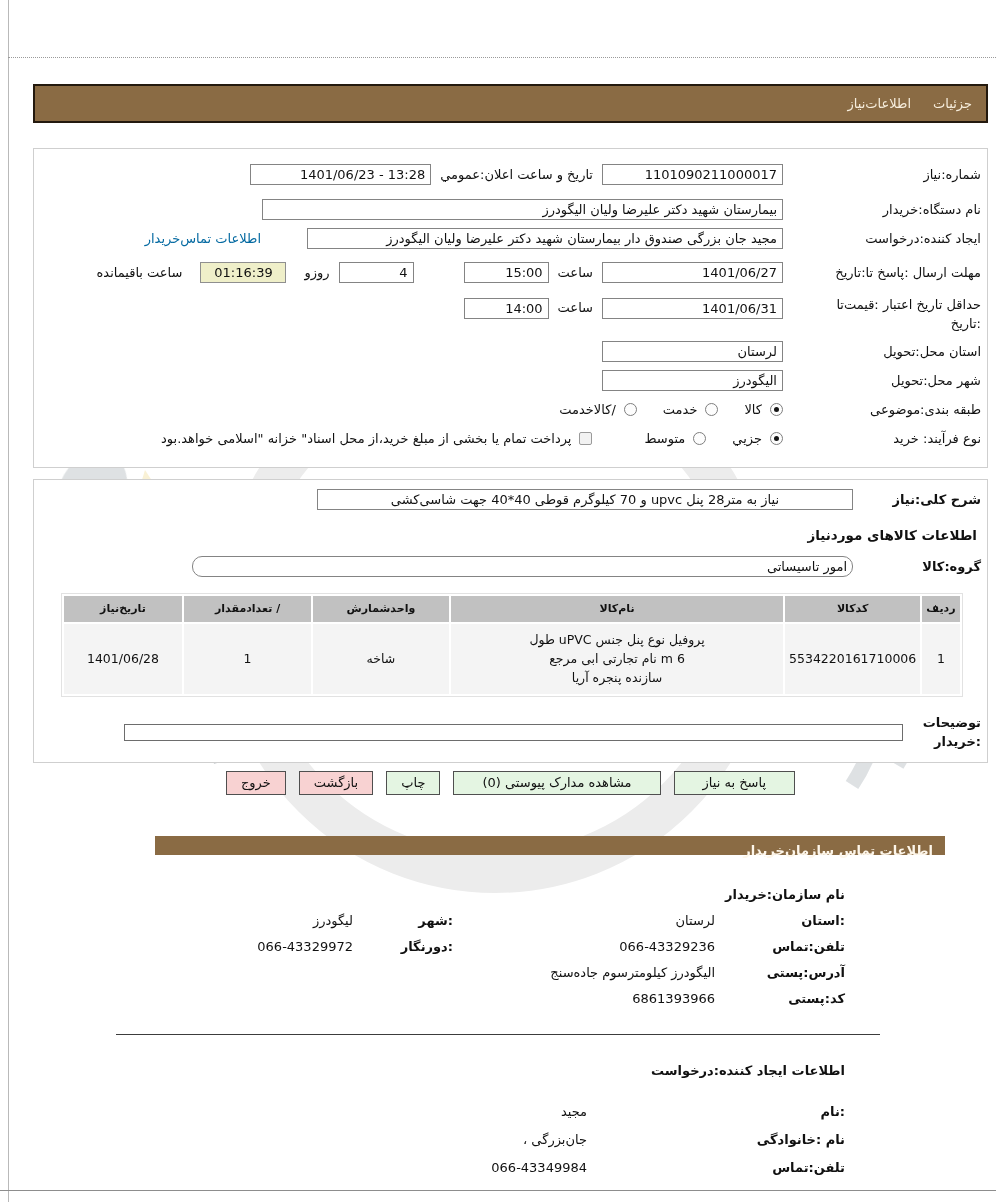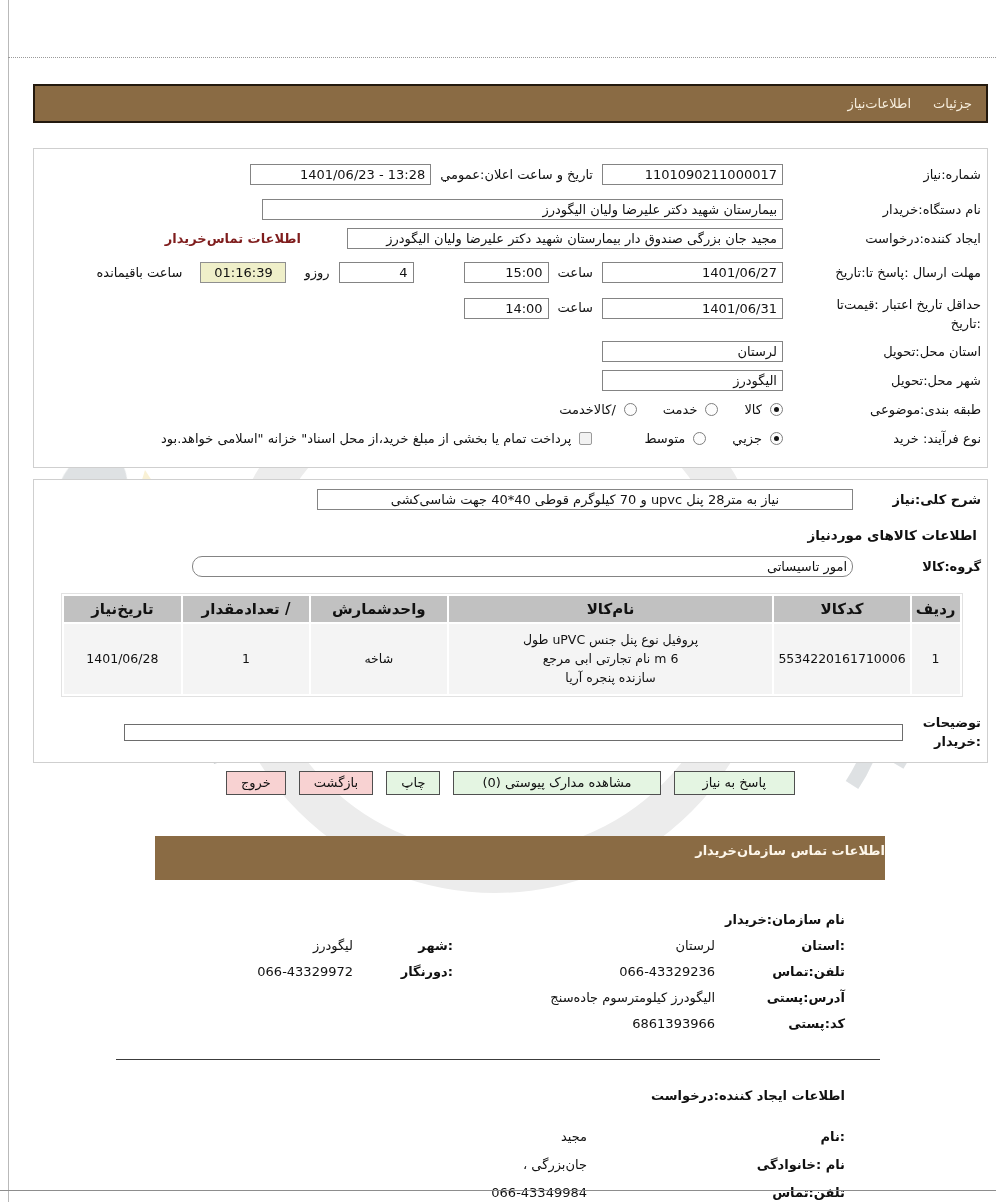--- a/index.html
+++ b/index.html
@@ -15,51 +15,51 @@
 
   .tabbar { background:#8a6b44; border:2px solid #23190e; height:39px; display:flex; align-items:center; gap:22px; padding-right:14px; color:#f7eedd; }
   .tab { cursor:default; }
 
   .box { background:#fff; border:1px solid #cfcfcf; margin-top:25px; padding:9px 6px 10px 8px; }
   .row { display:flex; align-items:center; margin-bottom:7px; min-height:22px; }
   .row.top { align-items:flex-start; }
   .f-label { width:198px; flex-shrink:0; padding-left:6px; }
   .inp { border:1px solid #848484; background:#fff; height:21px; line-height:19px; padding:0 5px; overflow:hidden; white-space:nowrap; }
   .w180 { width:181px; } .w85 { width:85px; } .w75 { width:75px; }
-  .w521 { width:521px; } .w476 { width:436px; } .w535 { width:536px; text-align:center; } .w660 { width:661px;border-radius:10px; }
+  .w521 { width:521px; } .w476 { width:476px; } .w535 { width:536px; text-align:center; } .w660 { width:661px;border-radius:10px; }
   .mid-label { margin:9px 9px; white-space:nowrap; }
   .countdown { background:#efefc9; border:1px solid #8f8f8f; width:86px; height:21px; line-height:19px; text-align:center; margin:0 9px; }
-  .link { color:#7f1d1d; margin-right:46px; cursor:pointer; white-space:nowrap;font-weight:bold; }
+  .link { color:#0369a1; margin-right:46px; cursor:pointer; white-space:nowrap; }
   .two-line { line-height:1.45; }
   .radio { display:inline-block; width:13px; height:13px; border:1px solid #7e7e7e; border-radius:50%; background:#fdfdfd; position:relative; vertical-align:middle; flex-shrink:0; }
   .radio.sel::after { content:""; position:absolute; inset:3px; background:#151515; border-radius:50%; }
   .opt { display:flex; align-items:center; gap:8px; margin-left:26px; }
   .chk { display:inline-block; width:13px; height:13px; border:1px solid #9a9a9a; background:#f2f2f2; border-radius:2px; flex-shrink:0; }
 
   .bold { font-weight:bold; }
   .sec2-head { font-weight:bold; font-size:13.5px; margin:16px 4px 0 0; }
   .grp-row { margin-top:13px; }
 
   table.tbl { width:902px; margin:15px auto 0; border-collapse:separate; border-spacing:2px; background:#fff; border:1px solid #e2e2e2; }
-  .tbl th { background:#c1c1c1; font-weight:bold; height:26px; padding:2px 4px; font-size:15px; }
+  .tbl th { background:#c1c1c1; font-weight:bold; height:26px; padding:2px 4px; font-size:11px; }
   .tbl td { background:#f4f4f4; text-align:center; vertical-align:middle; padding:6px 4px; font-size:12.5px; }
   .name-cell div { line-height:1.55; }
   .c0{width:34px} .c1{width:128px} .c2{width:340px} .c3{width:138px} .c4{width:128px} .c5{width:120px}
 
   .notes-row { display:flex; align-items:center; margin-top:16px; }
   .notes-label { width:64px; font-weight:bold; line-height:1.5; flex-shrink:0; }
   .notes-inp { flex:1; height:17px; border:1px solid #6d6d6d; margin-left:82px; margin-right:14px; }
 
   .btnrow { display:flex; align-items:center; gap:13px; margin-top:8px; padding-right:193px; }
   .btn { border:1px solid #4f4f4f; height:24px; line-height:22px; padding:0 14px; text-align:right; cursor:pointer; white-space:nowrap; }
   .btn.green { background:#e4f5e2; }
   .btn.pink { background:#f8d2d2; }
   .btn.wide { padding:0 28px; }
 
-  .sec-bar { margin:41px 111px 0 155px; background:#8a6b44; color:#fdf6ea; font-weight:bold; height:44px; line-height:29px; }
+  .sec-bar { margin:41px 51px 0 155px; background:#8a6b44; color:#fdf6ea; font-weight:bold; height:19px; line-height:29px; padding-right:12px; }
   .info-grid { margin:32px 151px 0 155px; }
   .i-row { display:flex; align-items:flex-start; margin-bottom:9px; min-height:17px; }
   .i-label { width:130px; font-weight:bold; flex-shrink:0; }
   .i-val { width:262px; }
   .i-label2 { width:100px; font-weight:bold; flex-shrink:0; }
   .i-val2 { flex:1; }
   .divider { margin:26px 116px 0 116px; border-top:1px solid #3c3c3c; }
   .req-head { margin:28px 151px 0 155px; font-weight:bold; }
   .req-grid { margin:26px 151px 0 155px; }
   .req-grid .i-row { margin-bottom:11px; }

